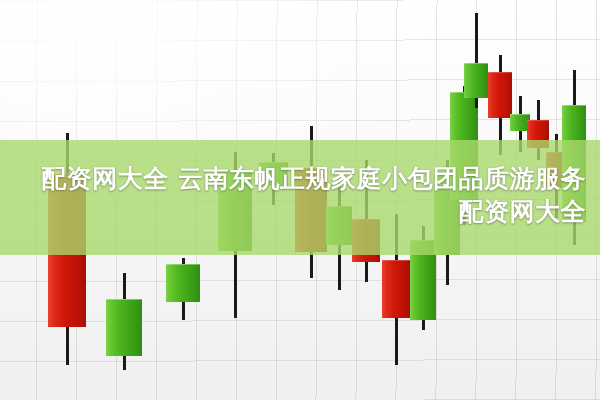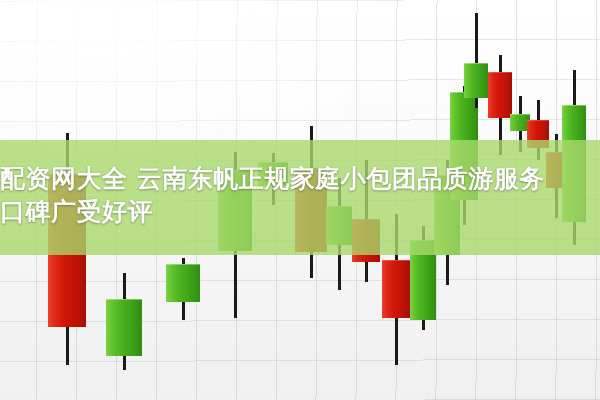--- a/index.html
+++ b/index.html
@@ -68,22 +68,22 @@
   }
 
   
   #band{
     position:absolute;left:0;right:0;
     background:rgba(169,216,107,.80);
     pointer-events:none;
   }
   
   #headline{
-    position:absolute;left:0;right:0;
-    text-align:left;
+    position:absolute;left:0;right:14px;
+    text-align:right;
     color:#ffffff;
     font-weight:700;
     line-height:1.30;
     letter-spacing:.5px;
     text-shadow:0 1px 2px rgba(60,70,40,.45), 0 0 1px rgba(60,70,40,.35);
     pointer-events:none;
     white-space:nowrap;
   }
   #headline .l1{display:block;font-size:25px;}
   #headline .l2{display:block;font-size:25px;}
@@ -171,16 +171,16 @@
       <div class="candle" style="left: 562px; width: 24px; top: 0px; height: 400px;">
         <div class="wick" style="top: 70px; height: 175px;"></div>
         <div class="body up" style="top: 105px; height: 117px;"></div>
       </div>
     </div>
 
   <div id="band" style="top: 140px; height: 115px; background: rgba(169, 216, 107, 0.8);"></div>
 
   <div id="headline" style="top: 163px; color: rgb(255, 255, 255);">
     <span class="l1">配资网大全 云南东帆正规家庭小包团品质游服务</span>
-    <span class="l2">口碑广受好评</span>
+    <span class="l2">配资网大全</span>
   </div>
 
 </div>
 
 </body></html>

